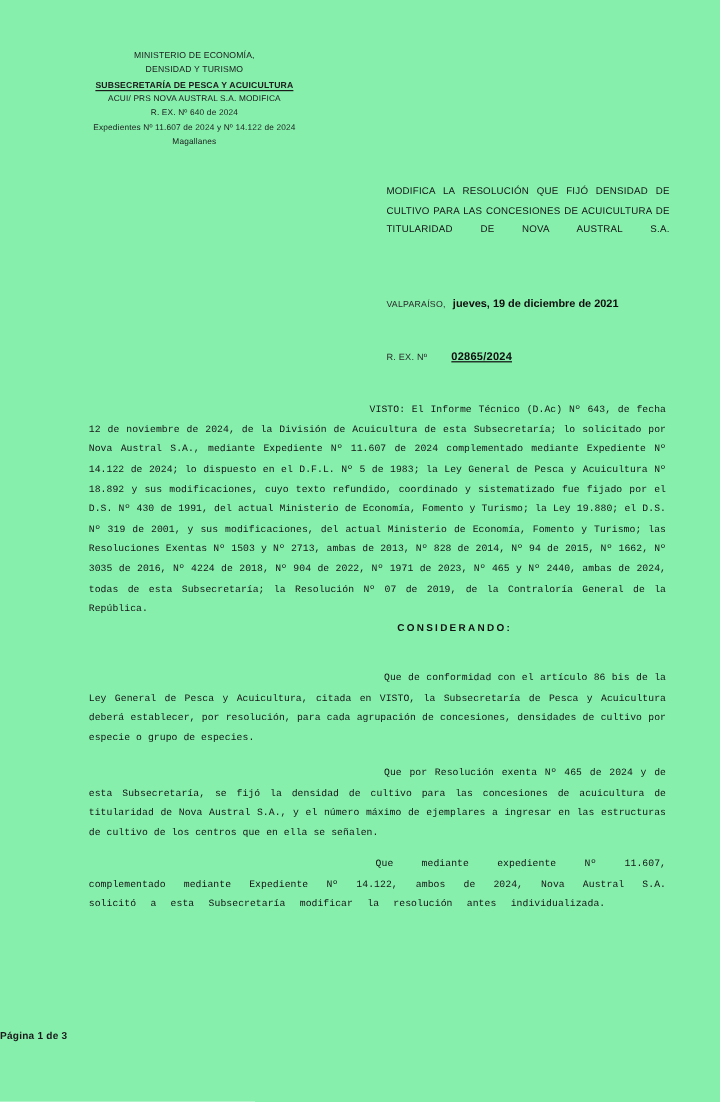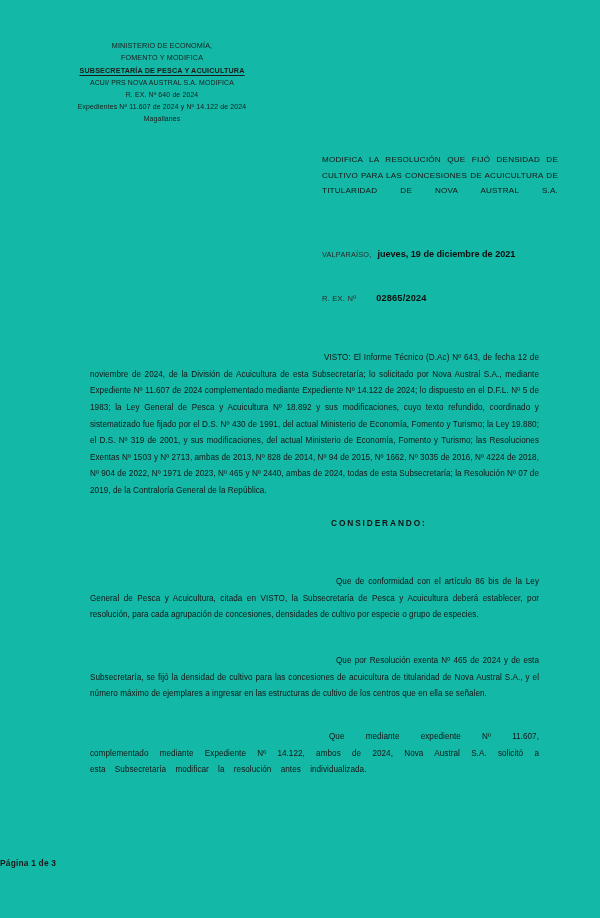--- a/index.html
+++ b/index.html
@@ -12,21 +12,21 @@
     height: 918px;
     position: relative;
     font-family: "Liberation Sans", sans-serif;
     color: #111111;
     overflow: hidden;
   }
 
   .page {
     position: absolute;
     inset: 0;
-    background: #14b8a6;
+    background: #86efac;
   }
 
   
   .letterhead {
     position: absolute;
     left: 32px;
     top: 40px;
     width: 260px;
     text-align: center;
     font-size: 7.2px;
@@ -94,35 +94,37 @@
     color: #2a2a2a;
     letter-spacing: 0.2px;
     text-align: center;
   }
   .resnum .resvalue {
     font-size: 9.2px;
     font-weight: bold;
     color: #0d0d0d;
     margin-left: 20px;
     letter-spacing: 0.2px;
+    text-decoration: underline;
   }
 
   
   .body-block {
     position: absolute;
     left: 74px;
     width: 481px;
   }
   .para {
     font-size: 8.15px;
     line-height: 2.04;
     text-align: justify;
     color: #151515;
     letter-spacing: 0.05px;
-    margin: 16px;
+    margin: 0;
+    font-family: Liberation Mono, monospace;
   }
   .p-visto { top: 334px; }
   .p-c1 { top: 558px; }
   .p-c2 { top: 637px; }
   .p-c3 { top: 713px; }
 
   .para-indent {
     text-indent: 234px;
   }
   .para-indent-wide {
@@ -162,21 +164,21 @@
     letter-spacing: 0.2px;
   }
 </style>
 </head>
 <body>
 
 <div class="page">
 
   <div class="letterhead">
     <span class="lh-line">MINISTERIO DE ECONOMÍA,</span>
-    <span class="lh-line">FOMENTO Y MODIFICA</span>
+    <span class="lh-line">DENSIDAD Y TURISMO</span>
     <span class="lh-line lh-strong">SUBSECRETARÍA DE PESCA Y ACUICULTURA</span>
     <span class="lh-line lh-small">ACUI/ PRS NOVA AUSTRAL S.A. MODIFICA</span>
     <span class="lh-line lh-small">R. EX. Nº 640 de 2024</span>
     <span class="lh-line lh-small">Expedientes Nº 11.607 de 2024 y Nº 14.122 de 2024</span>
     <span class="lh-line lh-small">Magallanes</span>
   </div>
 
   <div class="subject">MODIFICA LA RESOLUCIÓN QUE FIJÓ DENSIDAD DE CULTIVO PARA LAS CONCESIONES DE ACUICULTURA DE TITULARIDAD DE NOVA AUSTRAL S.A.</div>
 
   <div class="placedate">

